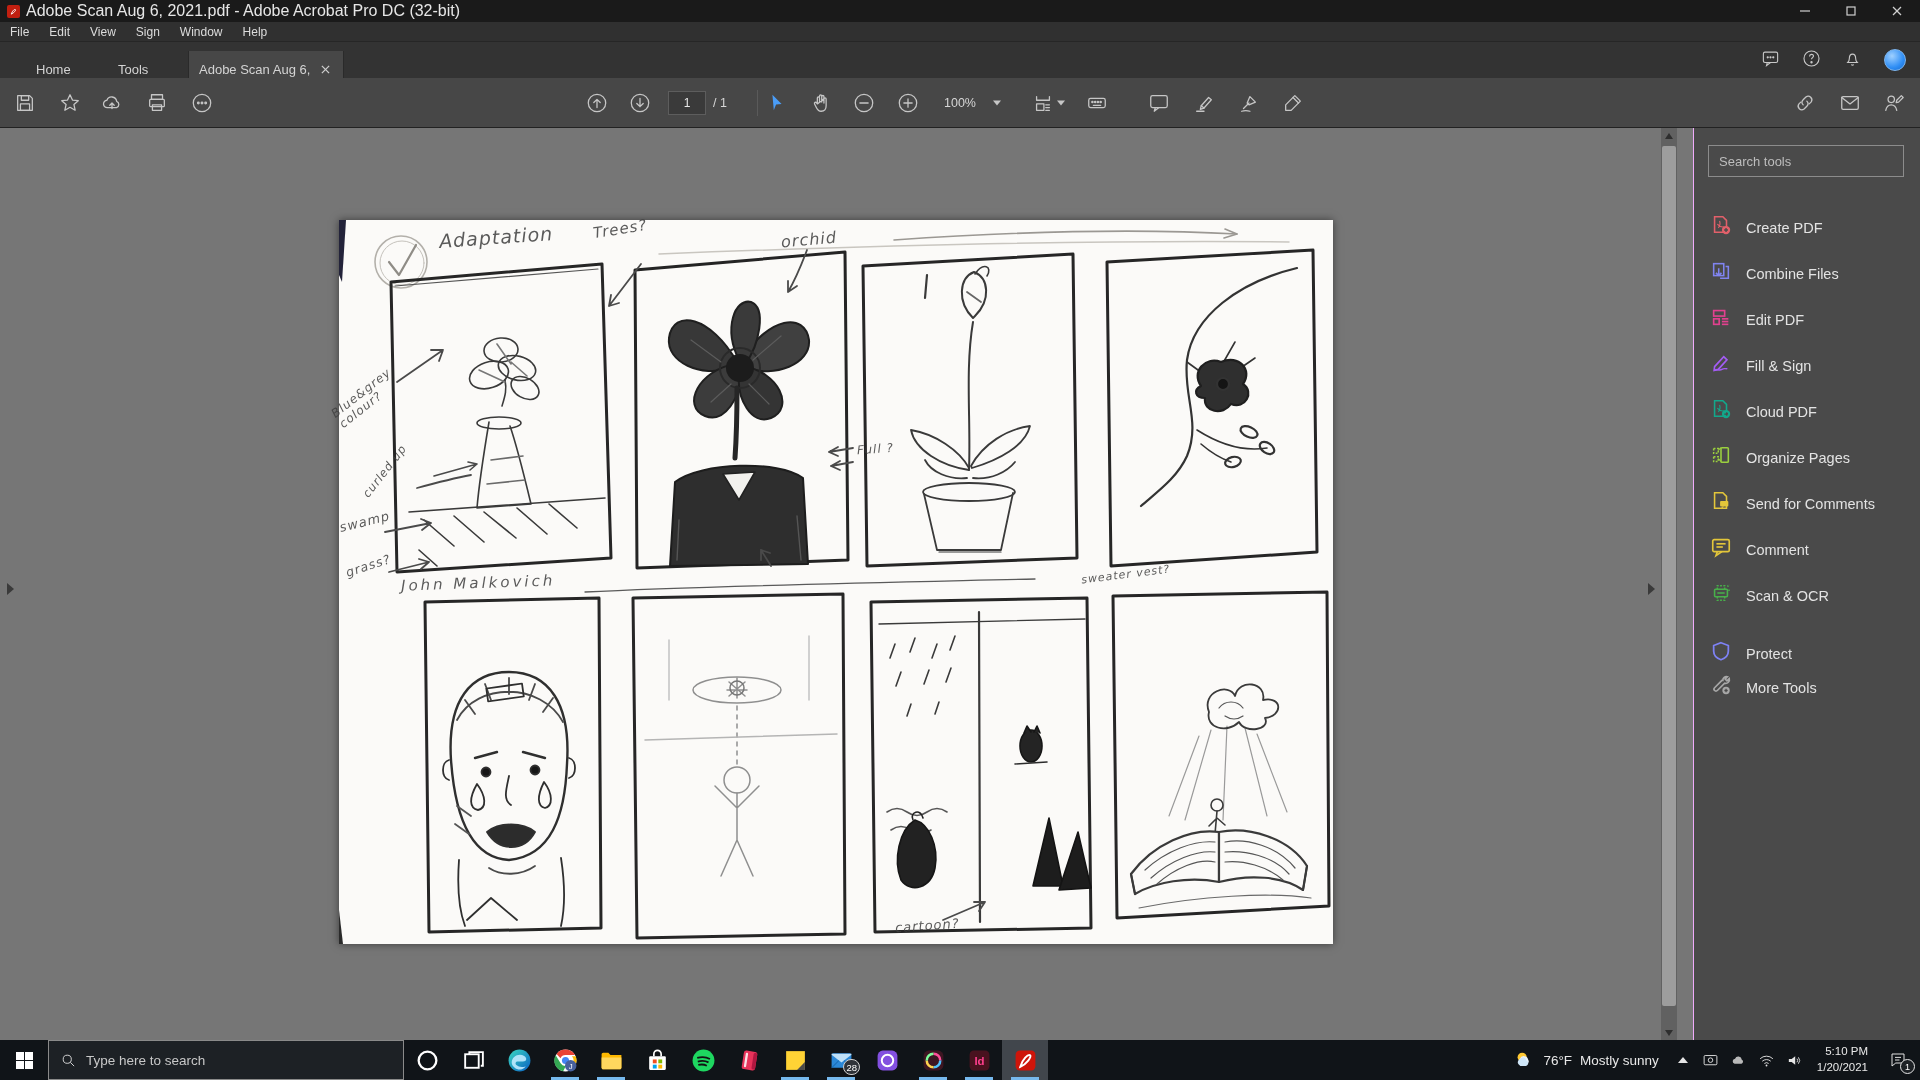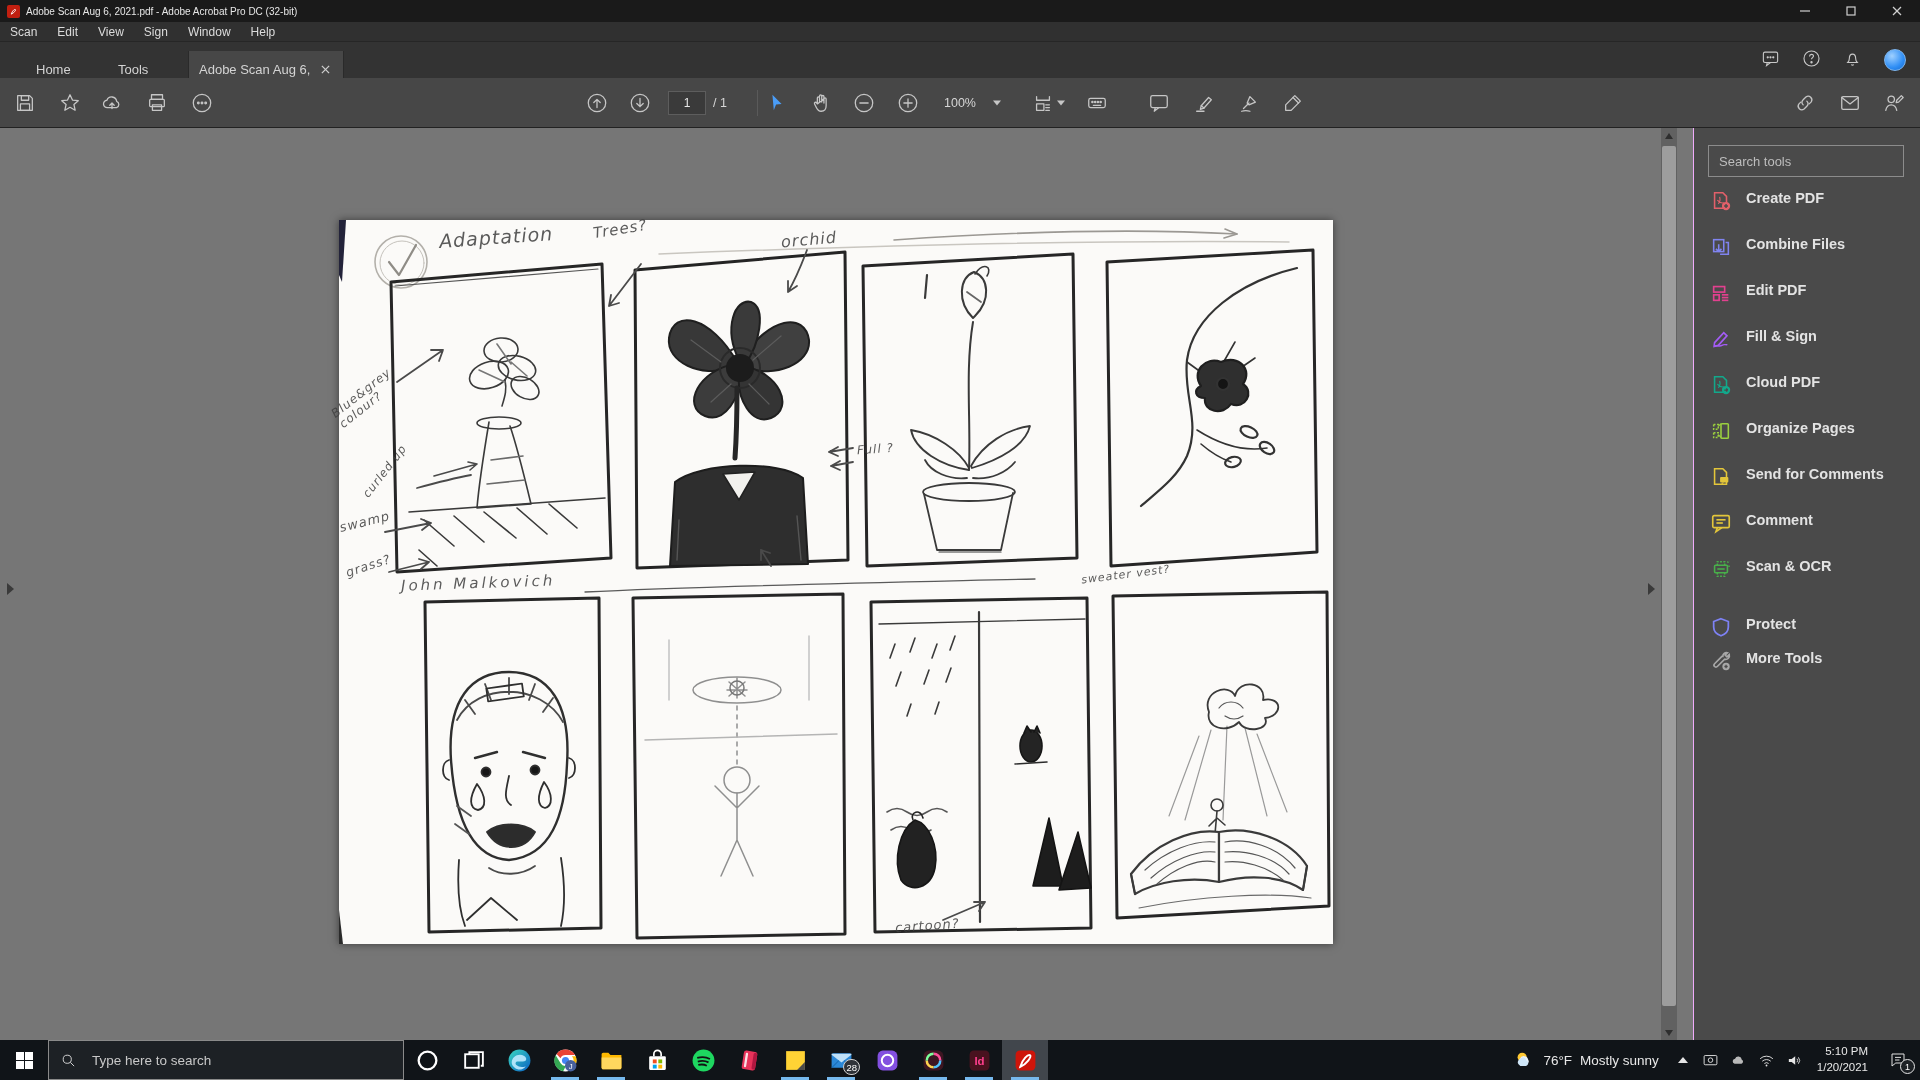--- a/index.html
+++ b/index.html
@@ -1,21 +1,21 @@
 <!DOCTYPE html>
 <html><head>
 <meta charset="utf-8">
 <style>
   * { margin:0; padding:0; box-sizing:border-box; }
   html,body { width:1920px; height:1080px; overflow:hidden; background:#000;
     font-family:"Liberation Sans","DejaVu Sans",sans-serif; }
 
   
   .titlebar { position:absolute; left:0; top:0; width:1920px; height:22px; background:#1a1a1a;
-    display:flex; align-items:center; color:#e6e6e6; font-size:10px; }
+    display:flex; align-items:center; color:#e6e6e6; font-size:16px; }
   .titlebar .appico { width:13px; height:13px; margin:0 6px 0 7px; border-radius:2px; background:#c11f10;
     display:flex; align-items:center; justify-content:center; }
   .titlebar .appico svg { width:9px; height:9px; }
   .wincontrols { position:absolute; right:0; top:0; height:22px; display:flex; }
   .wincontrols .wc { width:46px; height:22px; display:flex; align-items:center; justify-content:center; }
   .wc svg { width:10px; height:10px; stroke:#cfcfcf; stroke-width:1.2; fill:none; }
 
   
   .menubar { position:absolute; left:0; top:22px; width:1920px; height:20px; background:#303030;
     display:flex; align-items:center; color:#dcdcdc; font-size:12px; border-bottom:1px solid #262626;}
@@ -64,37 +64,37 @@
     box-shadow:0 0 8px rgba(0,0,0,.5); }
   .note { position:absolute; color:#3f3f3f; opacity:.85; font-style:italic; font-family:"DejaVu Sans",sans-serif;
     white-space:nowrap; letter-spacing:1px; }
 
   
   .rightpanel { position:absolute; left:1693px; top:0; width:227px; height:912px; background:#4a4a4a;
     border-left:1px solid #f0abfc; }
   .searchtools { position:absolute; left:14px; top:17px; width:196px; height:32px; background:transparent;
     border:1px solid #8c8c8c; color:#cfcfcf; font-size:13px; padding:0 10px; }
   .searchtools::placeholder { color:#bdbdbd; }
-  .toolrow { position:absolute; left:0; width:227px; height:46px; display:flex; align-items:flex-start; gap:14px;
-    padding-left:16px; cursor:pointer;font-weight:bold; }
+  .toolrow { position:absolute; left:0; width:227px; height:46px; display:flex; align-items:flex-end; gap:14px;
+    padding-left:16px; cursor:pointer; }
   .toolrow .tic { width:22px; height:22px; flex:0 0 22px; }
   .toolrow .tic svg { width:22px; height:22px; }
   .toolrow .tlabel { color:#e3e3e3; font-size:14.5px; }
   .planbox { position:absolute; left:0; bottom:38px; width:227px; text-align:center; color:#f0f0f0; }
   .planbox .plan { font-size:13px; font-weight:bold; line-height:1.25; padding:0 24px; }
   .planbox .learn { margin-top:14px; font-size:12.5px; color:#53b2e8; cursor:pointer; }
 
   
   .taskbar { position:absolute; left:0; top:1040px; width:1920px; height:40px; background:#101418;
     display:flex; align-items:center; color:#e8e8e8; }
   .tb-btn { height:40px; display:flex; align-items:center; justify-content:center; }
   .start { width:48px; }
   .start svg { width:17px; height:17px; }
   .tsearch { width:356px; height:40px; background:#1d2125; border:1px solid #8a8a8a; display:flex; align-items:center;
-    color:#c8c8c8; font-size:13.5px; gap:16px; padding-left:12px; }
+    color:#c8c8c8; font-size:13.5px; gap:10px; padding-left:12px; }
   .tsearch svg { width:15px; height:15px; stroke:#dcdcdc; stroke-width:1.5; fill:none; }
   .tb-ico { width:46px; height:40px; position:relative; display:flex; align-items:center; justify-content:center; }
   .tb-ico svg { width:25px; height:25px; }
   .tb-ico.running::after { content:""; position:absolute; left:9px; bottom:0; width:28px; height:3px; background:#76b9ed; }
   .tb-ico.active { background:#41464c; }
   .badge { position:absolute; right:4px; bottom:5px; min-width:16px; height:16px; border-radius:9px; background:#2f3339;
     border:1px solid #cfcfcf; color:#fff; font-size:9.5px; display:flex; align-items:center; justify-content:center; padding:0 2px;}
   .traygroup { position:absolute; right:0; top:0; height:40px; display:flex; align-items:center; }
   .tray-ic { width:28px; height:40px; display:flex; align-items:center; justify-content:center; }
   .tray-ic svg { width:17px; height:17px; stroke:#e6e6e6; stroke-width:1.3; fill:none; }
@@ -130,21 +130,21 @@
     <div class="wc">
         <svg viewBox="0 0 10 10">
           <line x1="1" y1="1" x2="9" y2="9"></line>
           <line x1="9" y1="1" x2="1" y2="9"></line>
         </svg>
       </div>
   </div>
 </div>
 
 <div class="menubar">
-  <span>Scan</span>
+  <span>File</span>
   <span>Edit</span>
   <span>View</span>
   <span>Sign</span>
   <span>Window</span>
   <span>Help</span>
 </div>
 
 <div class="tabbar">
   <div class="tab tab-home">
       <span>Home</span>

